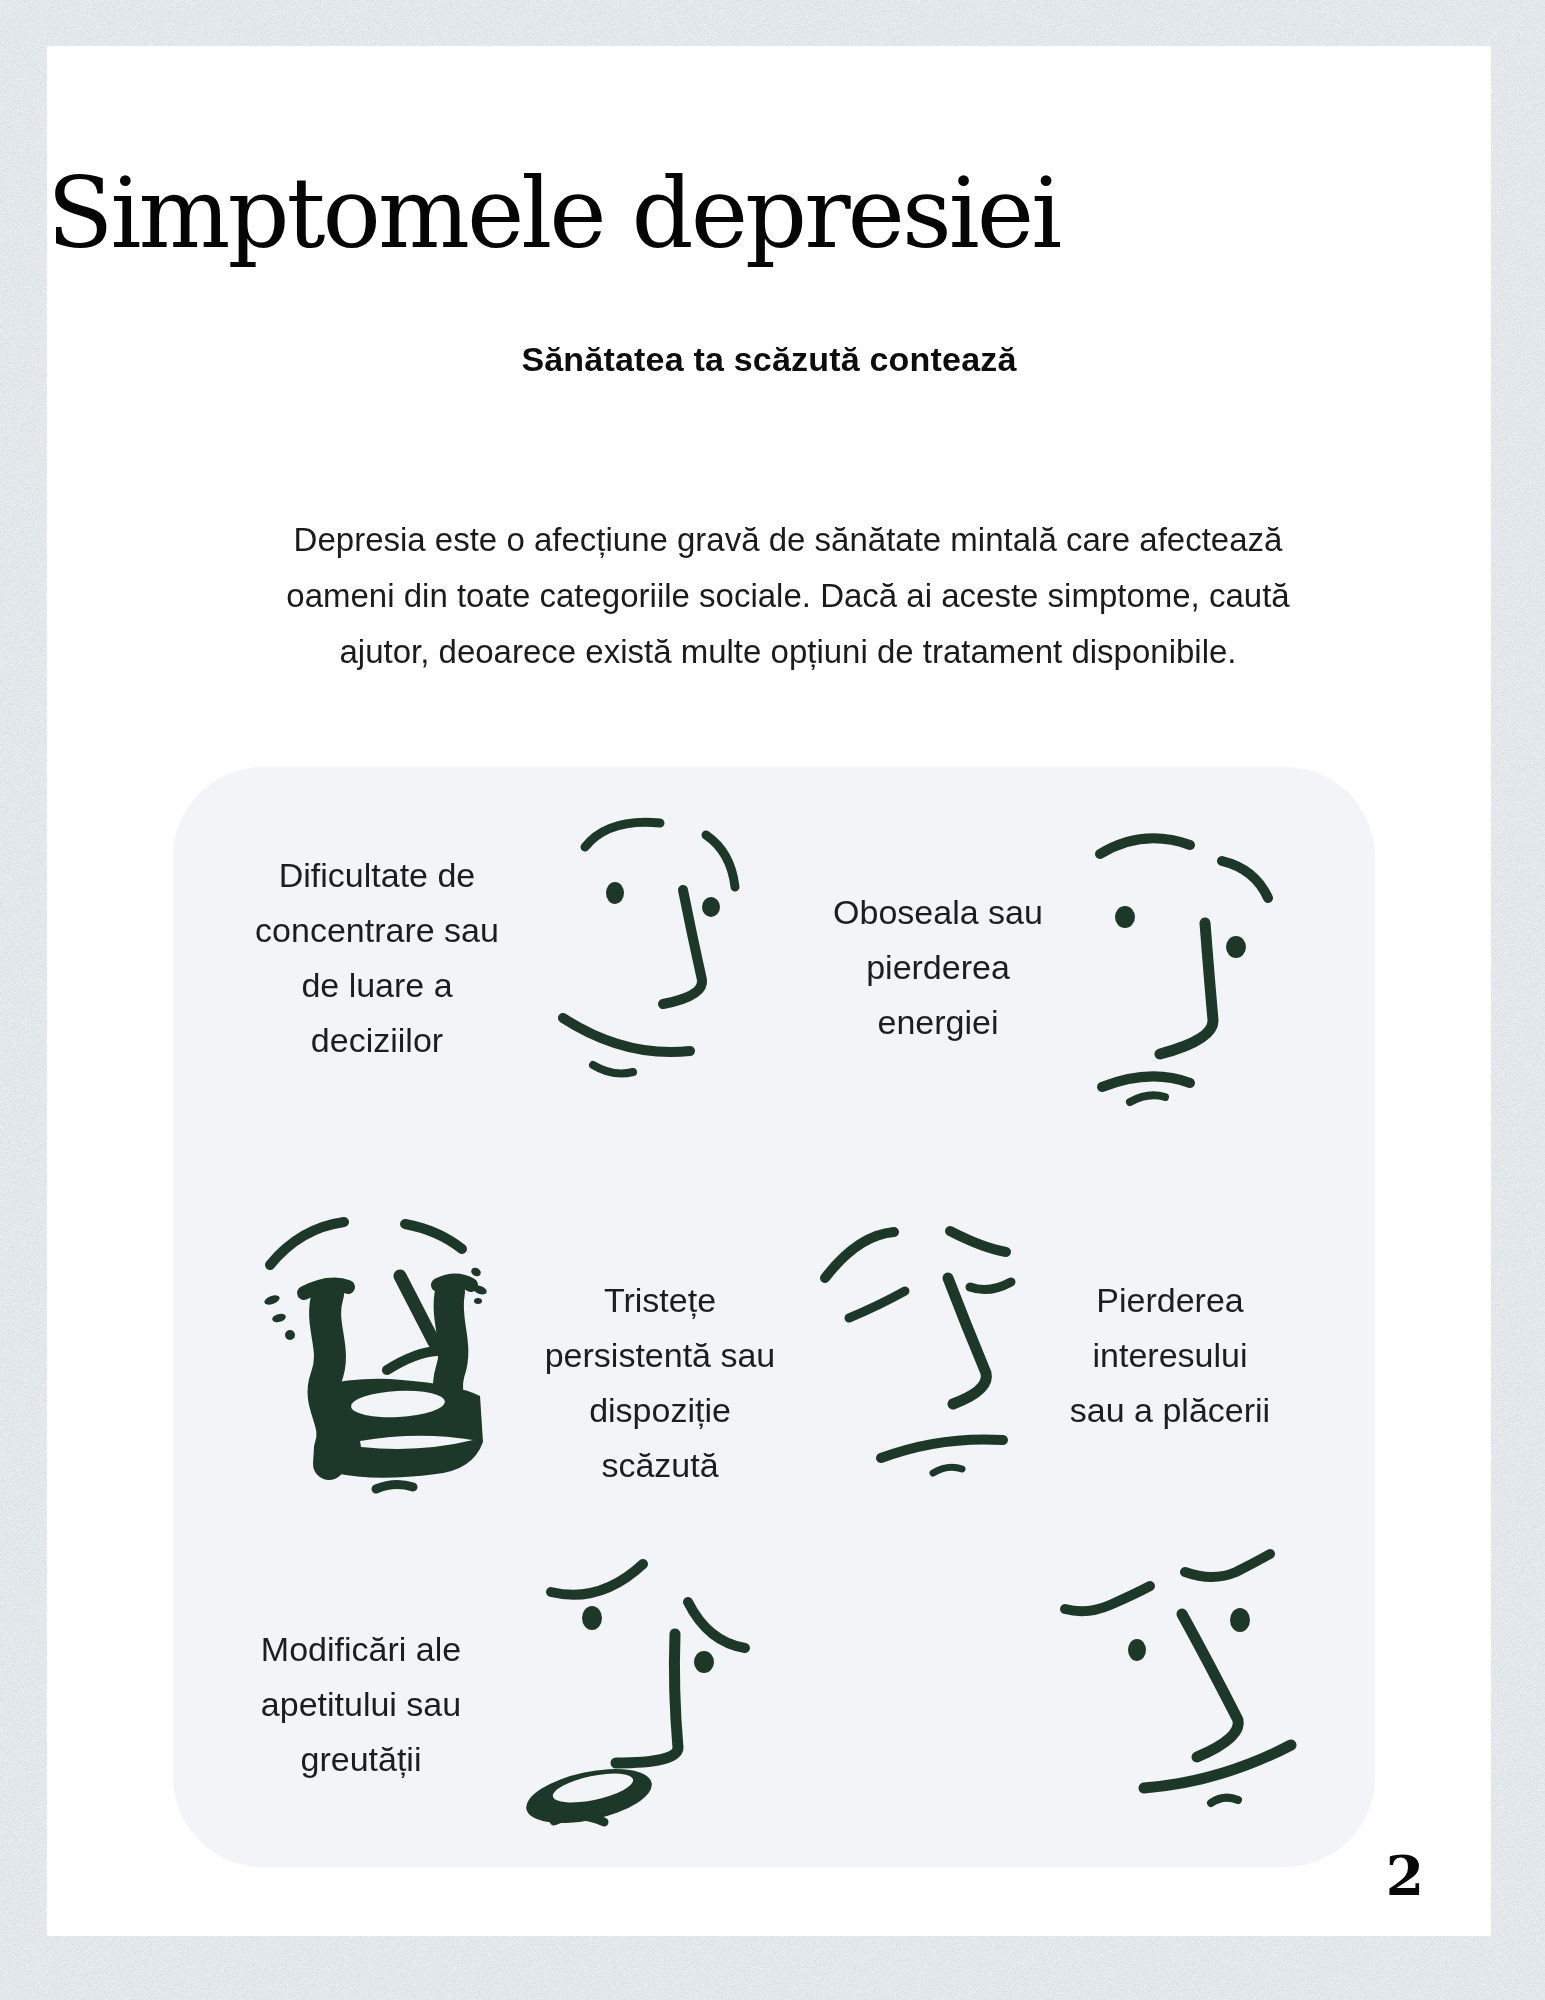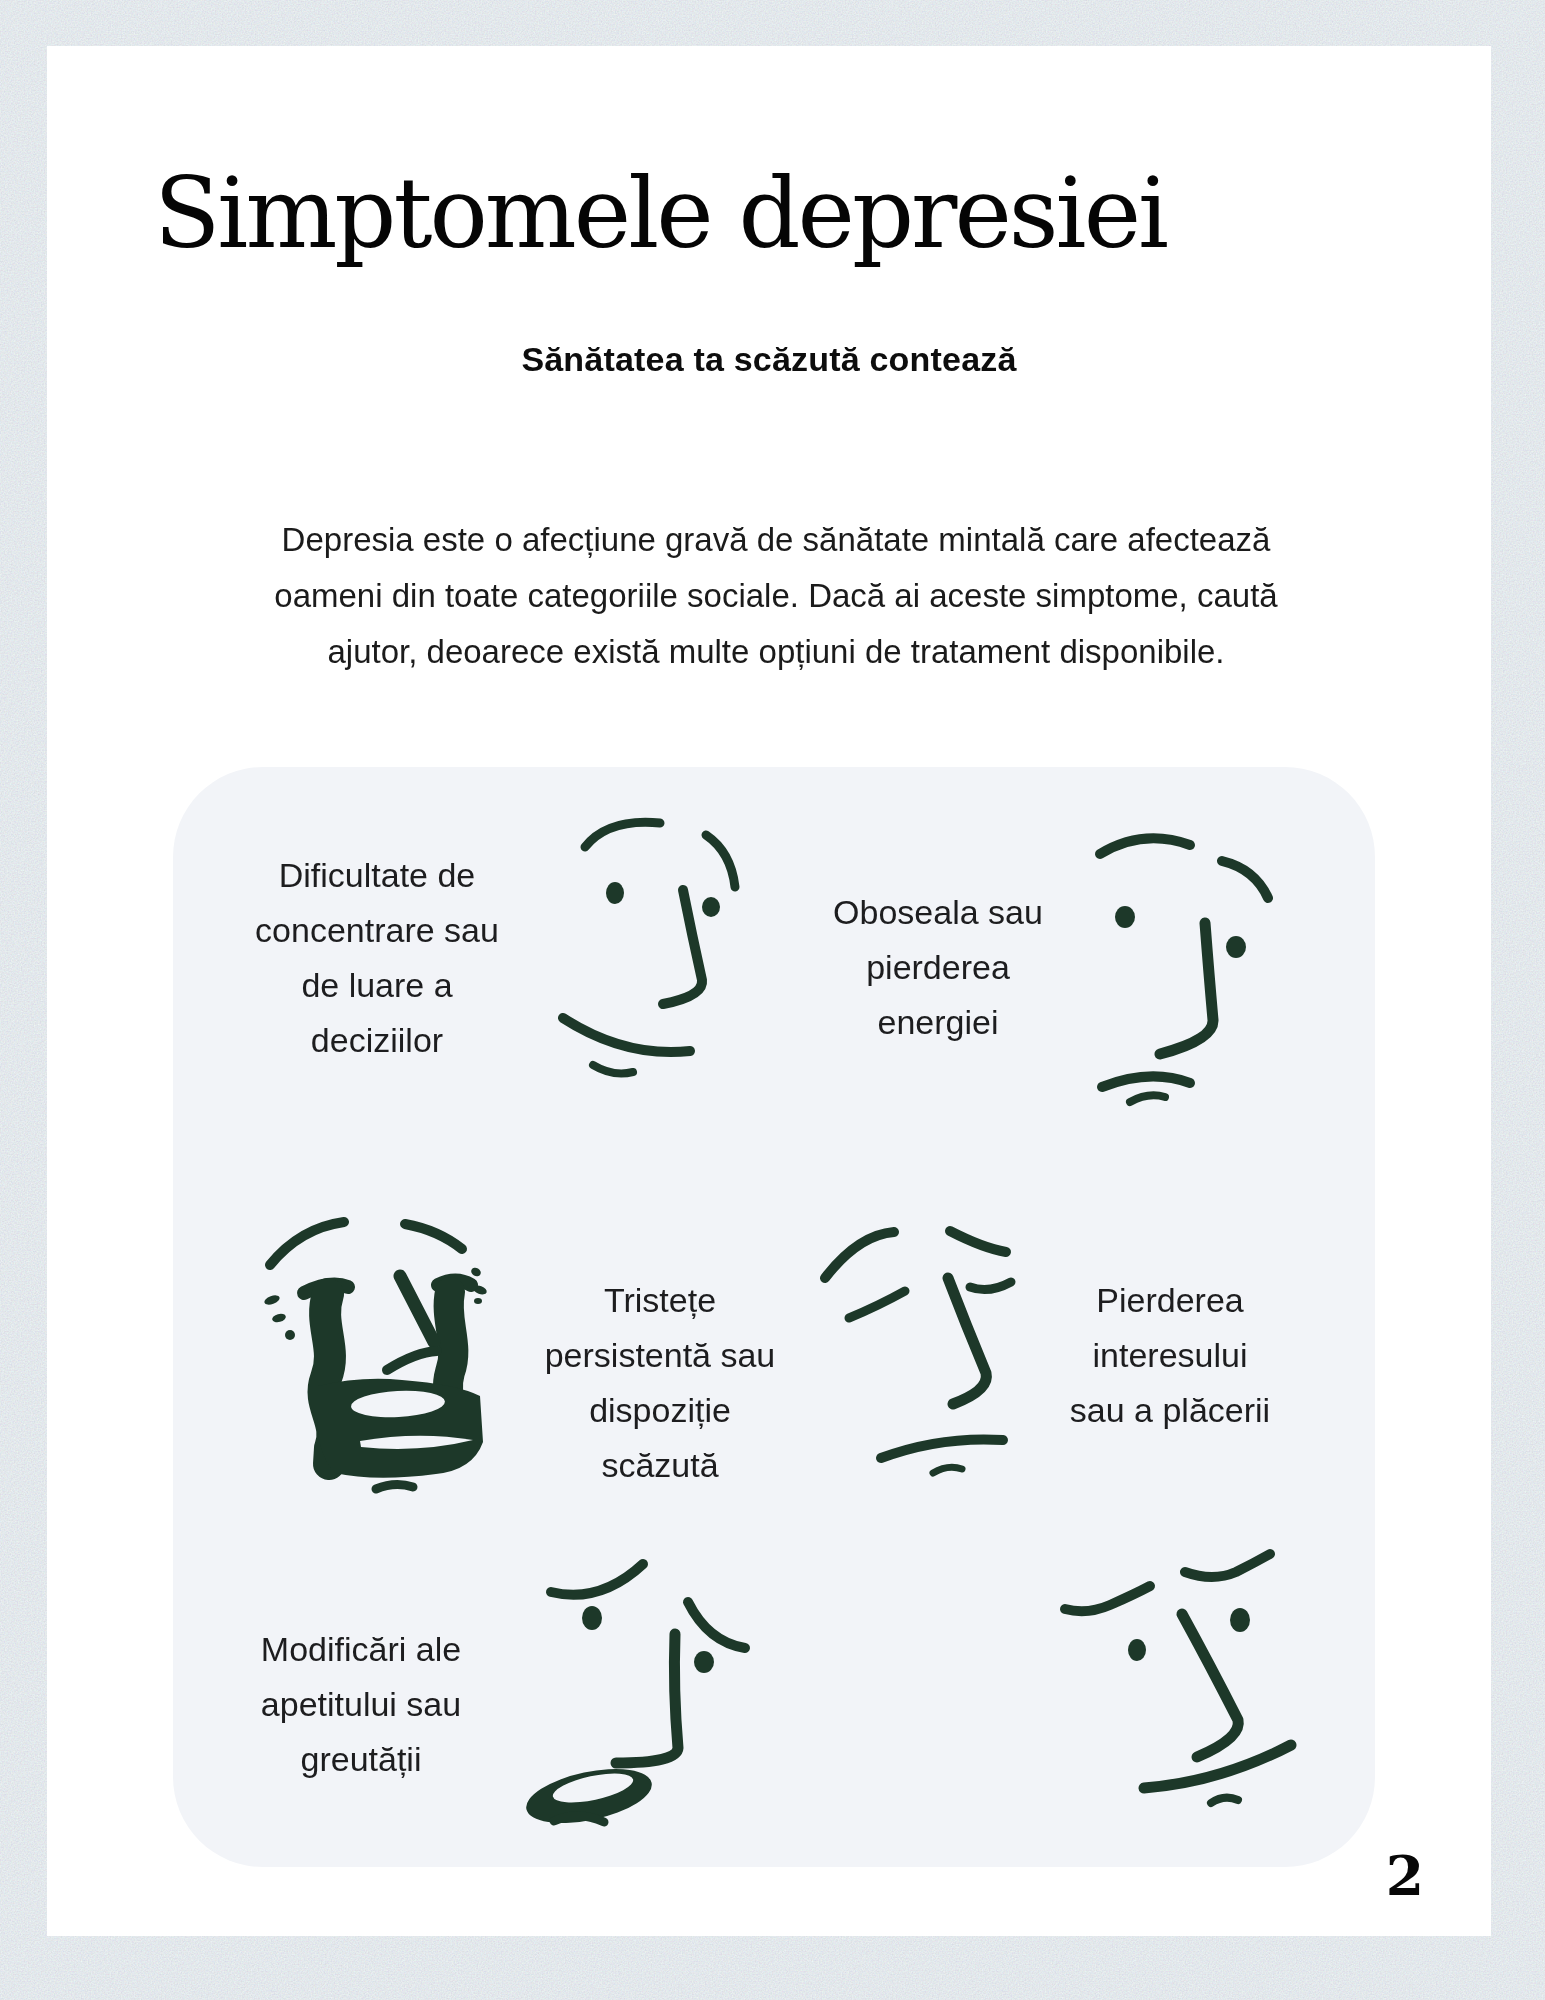--- a/index.html
+++ b/index.html
@@ -7,30 +7,30 @@
   .canvas{
     position:relative;width:1545px;height:2000px;overflow:hidden;
     font-family:"Liberation Sans",sans-serif;color:#1a1a1a;background:#b6c3cc;
   }
   .bg{position:absolute;left:0;top:0;width:1545px;height:2000px;}
   .sheet{
     position:absolute;left:47px;top:46px;width:1444px;height:1890px;
     background:#ffffff;
   }
   .title{
-    position:absolute;left:47px;top:98px;width:1226px;text-align:center;
+    position:absolute;left:47px;top:98px;width:1226px;text-align:left;
     font-family:"DejaVu Serif",serif;font-weight:500;font-size:97px;line-height:1.05;
     letter-spacing:-3px;color:#050505;white-space:nowrap;
   }
   .subtitle{
     position:absolute;left:47px;top:340px;width:1444px;text-align:center;
     font-size:34px;font-weight:700;color:#0d0d0d;letter-spacing:0.2px;
   }
   .intro{
-    position:absolute;left:176px;top:479px;width:1200px;text-align:center;
+    position:absolute;left:188px;top:479px;width:1200px;text-align:center;
     font-size:33px;line-height:56px;color:#1b1b1b;
   }
   .card{
     position:absolute;left:173px;top:767px;width:1202px;height:1100px;
     background:#f2f4f8;border-radius:90px;
   }
   .sym-label{
     position:absolute;text-align:center;font-size:34px;line-height:55px;color:#1d1d1f;
   }
   .t1{left:207px;top:848px;width:340px;}

